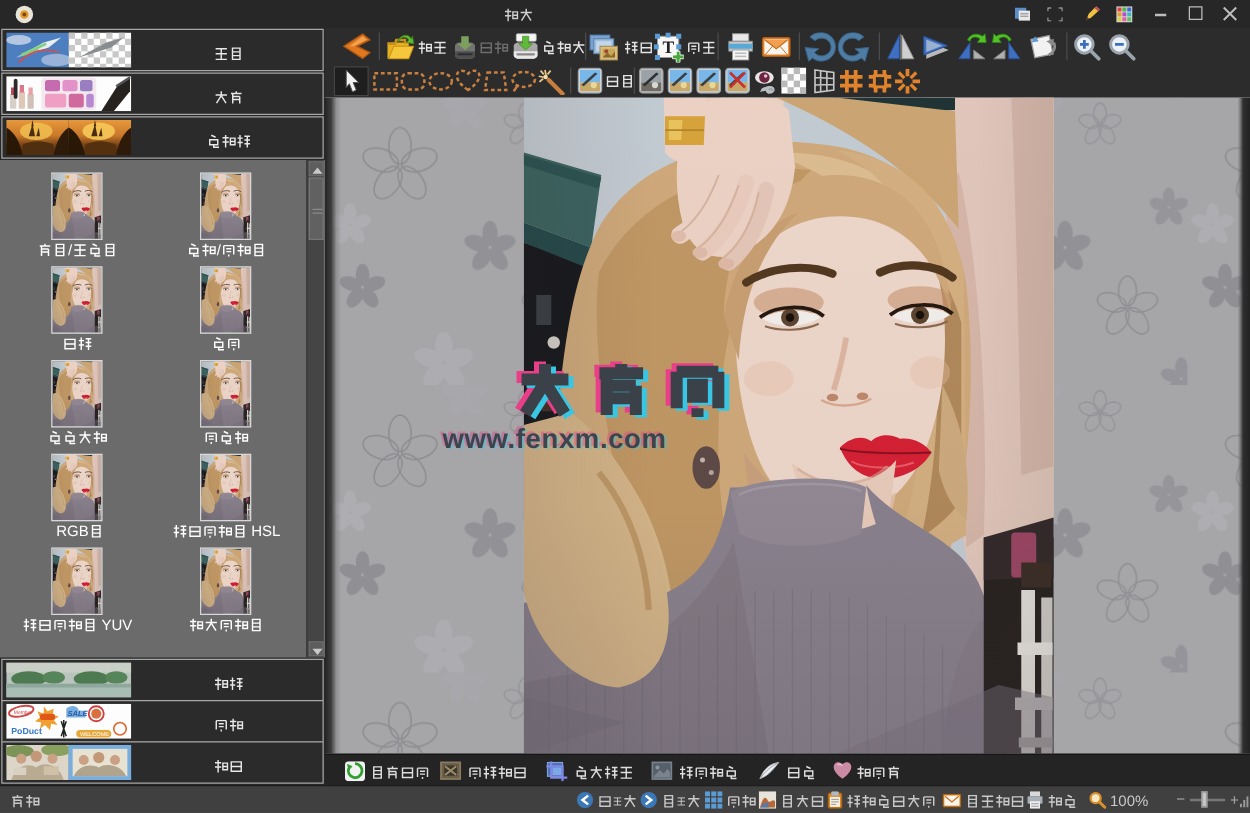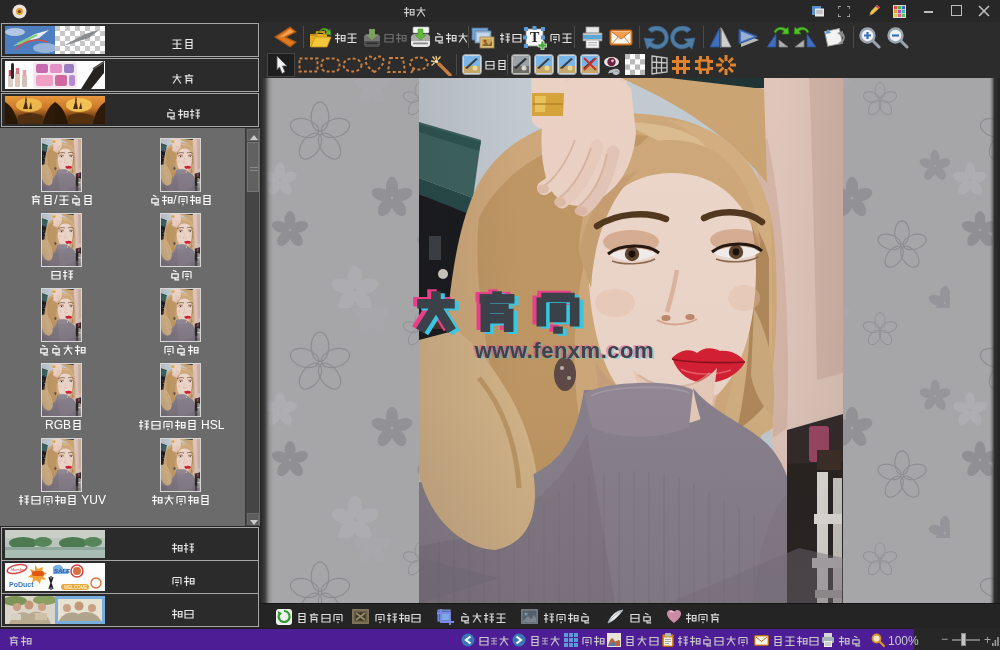--- a/index.html
+++ b/index.html
@@ -26,30 +26,30 @@
 .sep1{position:absolute;top:4px;width:1px;height:22px;background:#4b4b4b}
 .sep2{position:absolute;top:2px;width:1px;height:21px;background:#4b4b4b}
 .tbt{position:absolute;top:9px;color:#e4e4e4;font-size:12px}
 .dis{color:#6e6e6e}
 .ic{position:absolute}
 
 #canvas{left:260px;top:78px;width:740px;height:525px;background:#a3a3a6;overflow:hidden}
 #photo{left:159px;top:0;width:424px;height:525px}
 
 #wm1{left:151px;top:209px;width:300px;height:56px}
-#wm2{left:94px;top:260px;width:300px;text-align:right;font-size:22px;font-weight:bold;color:#3d444c;letter-spacing:.5px;
+#wm2{left:94px;top:260px;width:300px;text-align:left;font-size:22px;font-weight:bold;color:#3d444c;letter-spacing:.5px;
  text-shadow:-2px -1px 0 rgba(233,62,136,.42),2px 1px 0 rgba(57,198,226,.42)}
 .wmg{position:absolute;left:0;top:0;width:100%;height:100%}
 .wmg .zh{width:50px;height:50px;margin-right:11px}
 
 #btool{left:260px;top:603px;width:740px;height:25px;background:#242424;border-top:1px solid #161616}
 .bti{position:absolute;top:5px}
 .btt{position:absolute;top:7px;color:#dedede;font-size:12px}
 
-#status{left:0;top:628px;width:914px;height:22px;background:#4c1d95;border-top:1px solid #1d1d1d}
+#status{left:0;top:628px;width:1000px;height:22px;background:#404040;border-top:1px solid #1d1d1d}
 .stt{position:absolute;top:5px;color:#c9c9c9;font-size:12px}
 .sti{position:absolute;top:4px}
 </style></head>
 <body>
 
 <svg width="0" height="0" style="position:absolute">
 <defs>
 
 <g id="z1">
         <path d="M1.5,2H10.5M1.5,6H10.5M1.5,10.5H10.5M6,2V10.5" fill="none" stroke="currentColor"></path>

